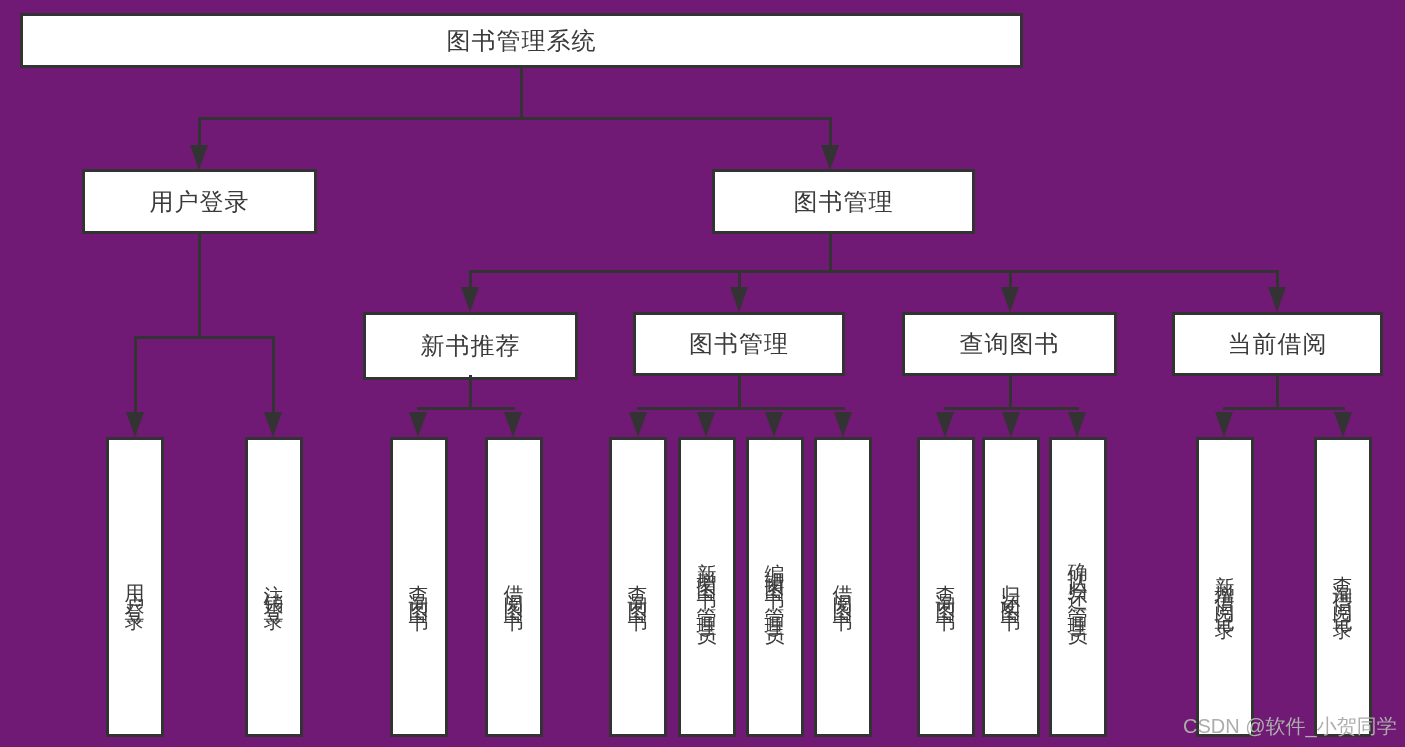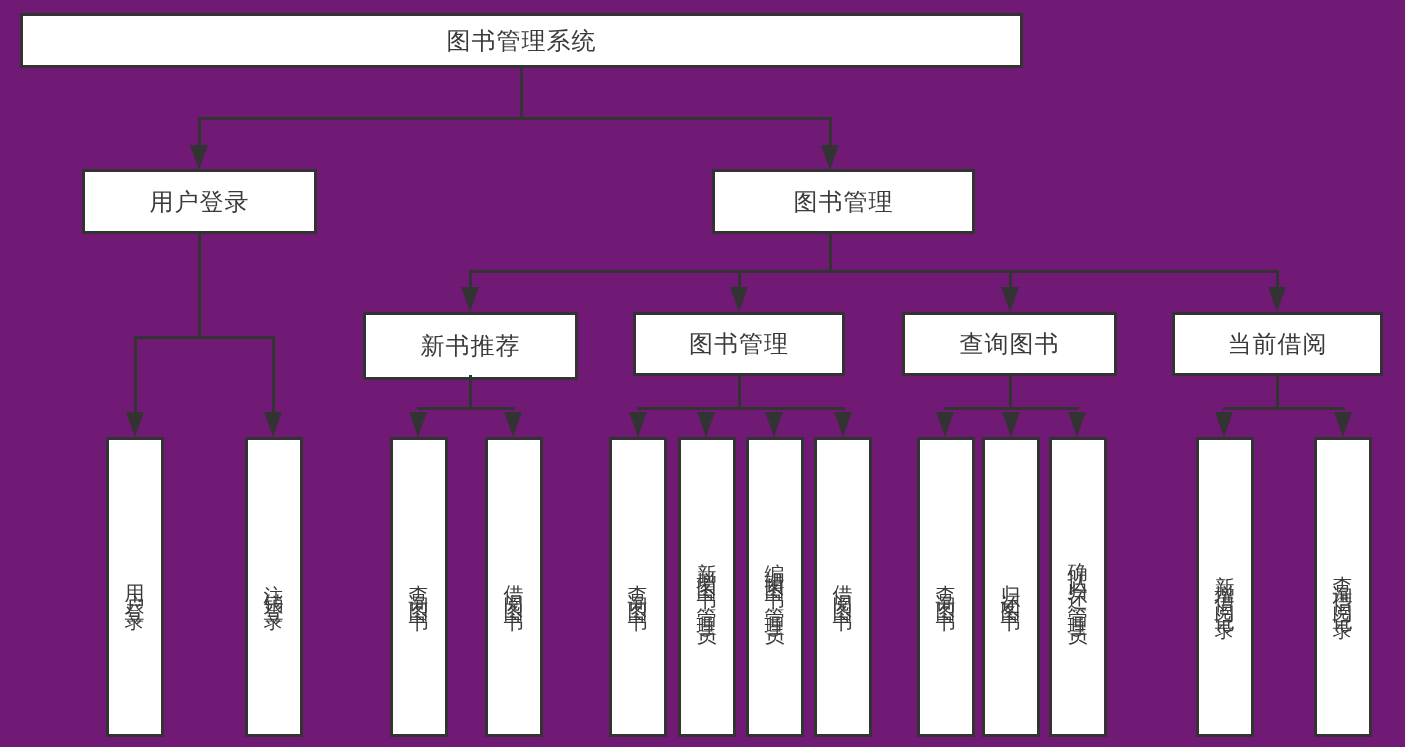--- a/index.html
+++ b/index.html
@@ -138,14 +138,15 @@
   <div class="box box-v leaf" style="left:746px;">编辑图书（管理员）</div>
   <div class="box box-v leaf" style="left:814px;">借阅图书</div>
 
   <div class="box box-v leaf" style="left:917px;">查询图书</div>
   <div class="box box-v leaf" style="left:982px;">归还图书</div>
   <div class="box box-v leaf" style="left:1049px;">确认归还（管理员）</div>
 
   <div class="box box-v leaf" style="left:1196px;">新增借阅记录</div>
   <div class="box box-v leaf" style="left:1314px;">查询借阅记录</div>
 
+  <div class="watermark">CSDN @软件_小贺同学</div>
 
 </div>
 
 </body></html>

